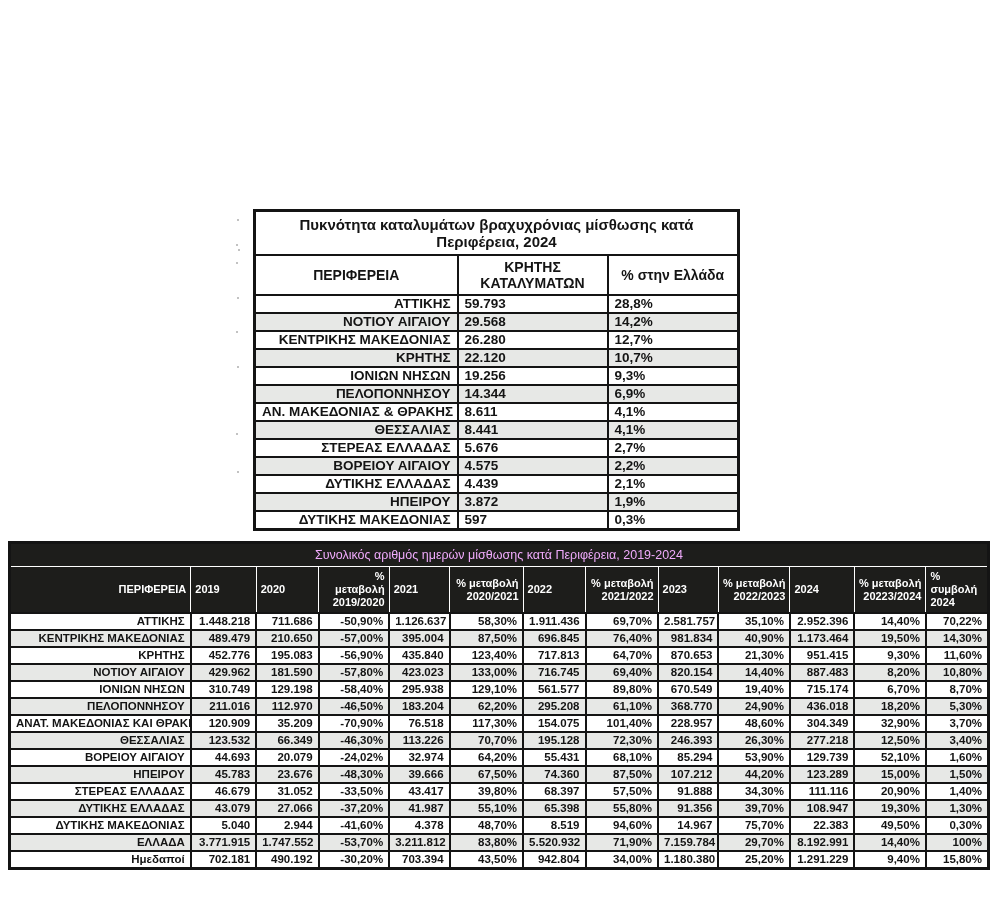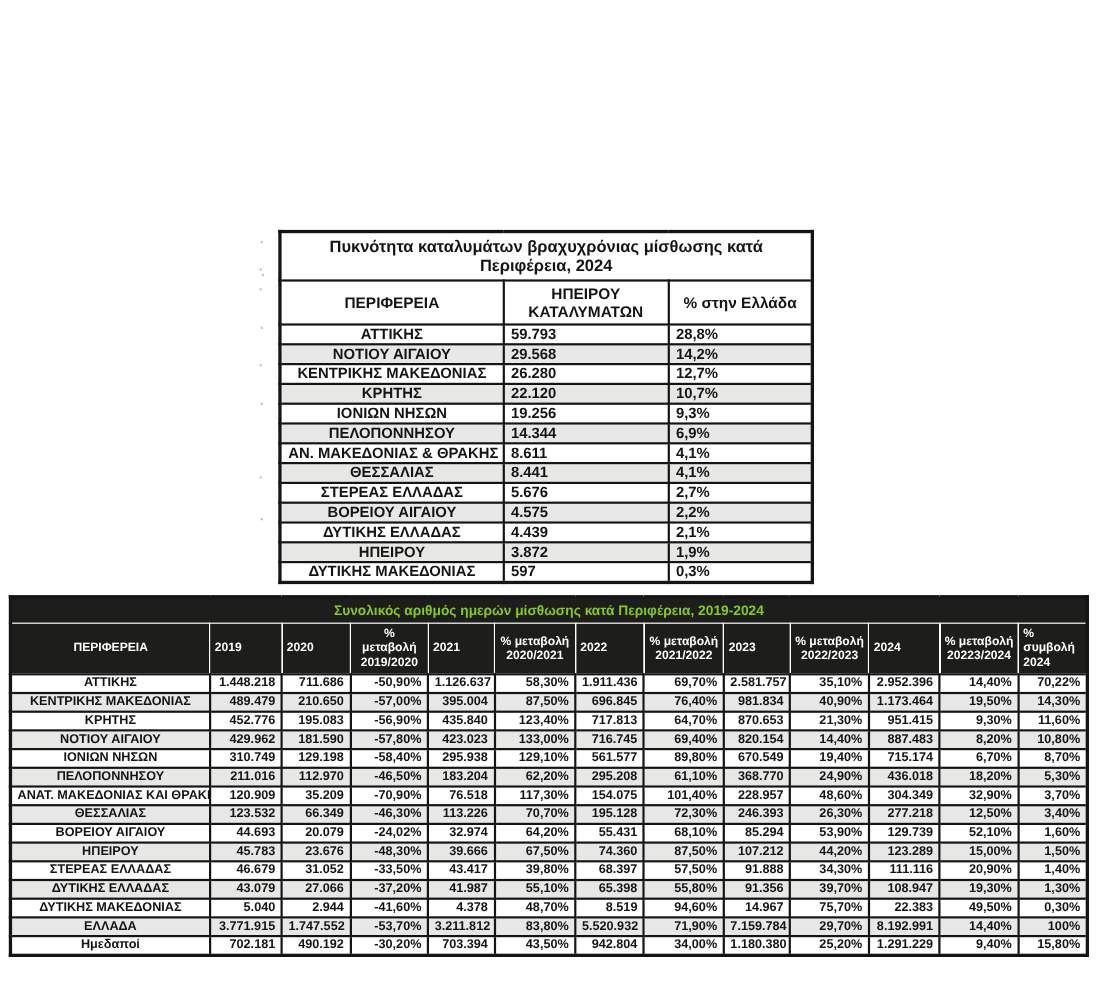--- a/index.html
+++ b/index.html
@@ -23,36 +23,36 @@
   }
   #table1 tbody td {
     font-size:13.5px; font-weight:bold; border:2px solid #141414;
     height:14px; line-height:14px; padding:1px 6px; white-space:nowrap;
   }
   #table1 tbody tr:nth-child(even) td { background:#e7e8e6; }
 
   
   #table2 { position:absolute; left:8px; top:541px; width:982px; border:3px solid #141414; }
   .t2-title {
-    background:#1d1d1b; color:#84cc16; font-size:12.5px; font-weight:bold;
+    background:#1d1d1b; color:#f0abfc; font-size:12.5px; font-weight:normal;
     text-align:center; padding:4px 2px; border-bottom:1px solid #ffffff;
   }
   #t2-head th {
     background:#1d1d1b; color:#ffffff; font-size:11px; font-weight:bold;
     padding:3px 4px; line-height:13px; height:30px; vertical-align:middle;
     border-left:1px solid #ffffff; overflow:hidden;
   }
   #t2-head th:first-child { border-left:none; }
   #table2 tbody td {
     font-size:11.5px; font-weight:bold; border:2px solid #141414;
     height:13px; line-height:13px; padding:1px 5px; white-space:nowrap; overflow:hidden;
   }
   #table2 tbody tr:nth-child(even) td { background:#e7e8e6; }
 
-  .left   { text-align:center;margin-left:20px; }
+  .left   { text-align:right;margin-left:20px; }
   .center { text-align:left; }
   .right  { text-align:right; }
 
   
   .specks i { position:absolute; width:2px; height:2px; background:#c2c2c2; display:block; }
 </style>
 </head>
 <body>
 
 <div class="canvas">
@@ -74,21 +74,21 @@
       <col style="width:203px">
         <col style="width:150px">
         <col style="width:131px">
     </colgroup>
     <thead>
       <tr>
         <th colspan="3" class="t1-title">Πυκνότητα καταλυμάτων βραχυχρόνιας μίσθωσης κατά Περιφέρεια, 2024</th>
       </tr>
       <tr id="t1-head">
           <th class="center">ΠΕΡΙΦΕΡΕΙΑ</th>
-          <th class="center">ΗΠΕΙΡΟΥ ΚΑΤΑΛΥΜΑΤΩΝ</th>
+          <th class="center">ΚΡΗΤΗΣ ΚΑΤΑΛΥΜΑΤΩΝ</th>
           <th class="center">% στην Ελλάδα</th>
         </tr>
     </thead>
     <tbody id="t1-body">
         <tr>
           <td class="left">ΑΤΤΙΚΗΣ</td>
           <td class="center">59.793</td>
           <td class="center">28,8%</td>
         </tr>
         <tr>

